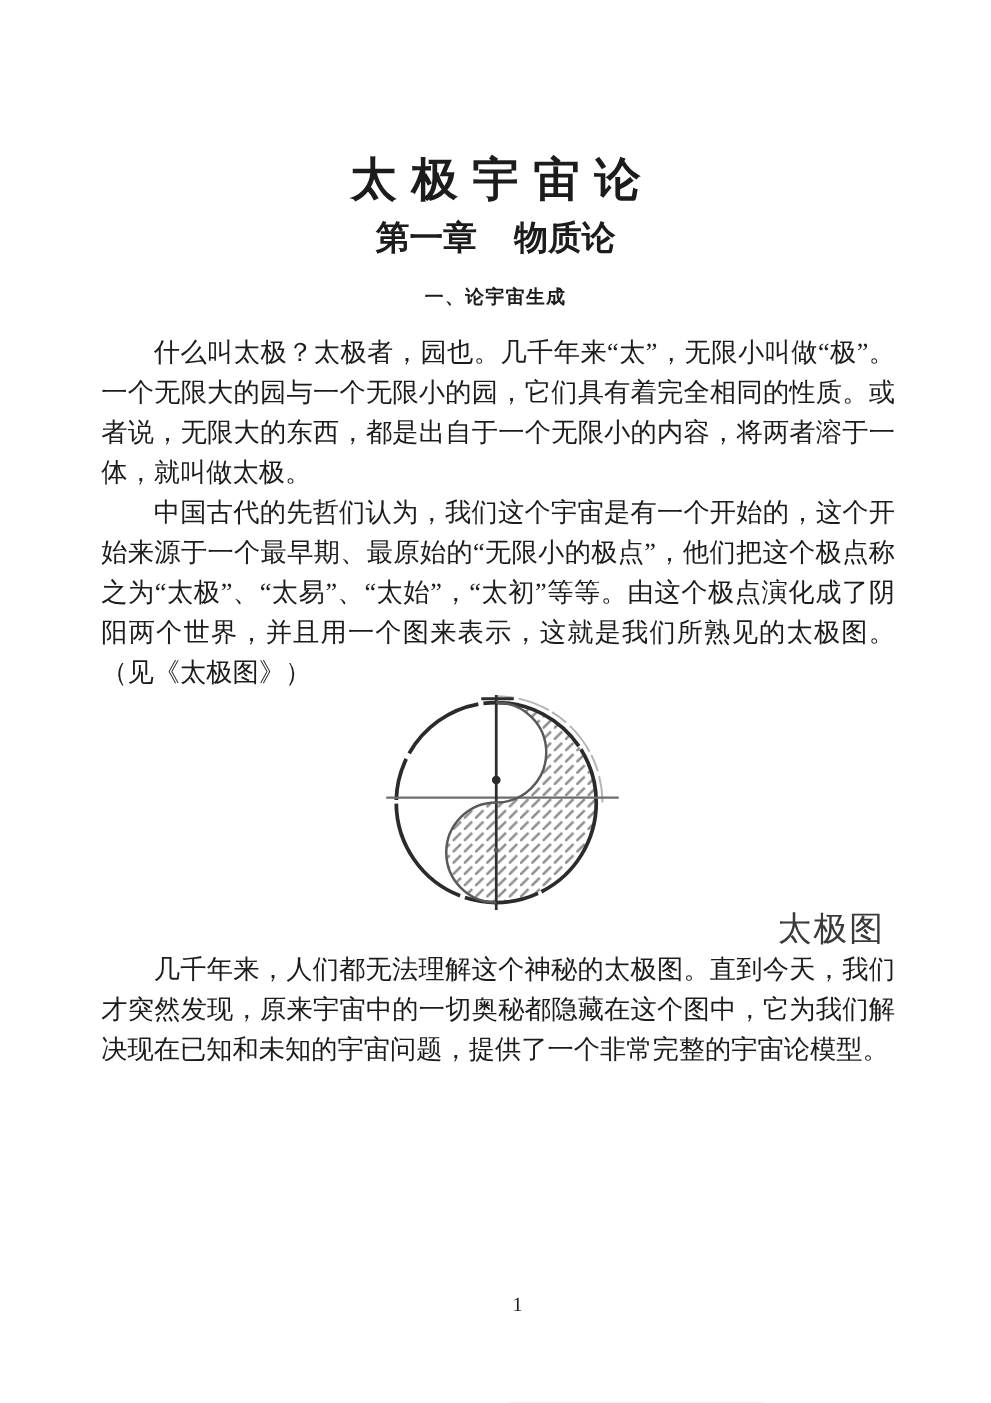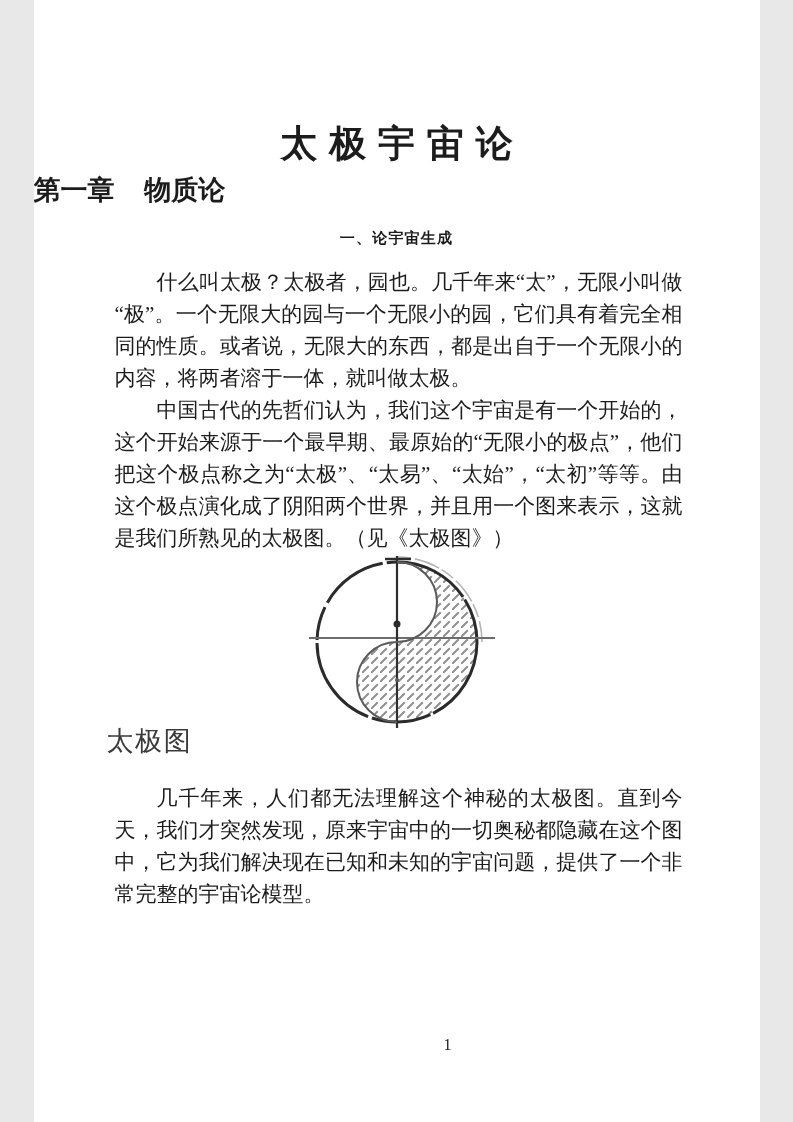--- a/index.html
+++ b/index.html
@@ -1,37 +1,37 @@
 <!DOCTYPE html>
 <html lang="zh"><head>
 <meta charset="utf-8">
 <style>
   html,body{margin:0;padding:0;background:#e8e8e8;}
   .page{
     position:relative;
-    width:726px;height:1122px;
+    width:793px;height:1122px;
     margin:0 auto;
     background:#ffffff;
     color:#1c1c1c;
     font-family:"Liberation Serif","DejaVu Serif",serif;
     overflow:hidden;
   }
   .page-title{
     margin:124px 0 0 0;
     text-align:center;
     font-family:"Liberation Sans","DejaVu Sans",sans-serif;
     font-weight:bold;
     font-size:37px;
     line-height:40px;
     letter-spacing:0.32em;
     padding-left:0.32em; 
   }
   .chapter-heading{
     margin:11px 0 0 0;
-    text-align:left;
+    text-align:center;
     font-family:"Liberation Sans","DejaVu Sans",sans-serif;
     font-weight:bold;
     font-size:27px;
     line-height:30px;
   }
   .chapter-heading .chapter-label{margin-right:1.1em;}
   .section-heading{
     margin:20px 0 0 0;
     text-align:center;
     font-family:"Liberation Sans","DejaVu Sans",sans-serif;
@@ -44,23 +44,22 @@
     margin:16px 77px 0 81px;
     font-size:21px;
     line-height:32px;
     text-align:justify;
   }
   .body-text p{
     margin:0;
     text-indent:2em;
   }
   .taiji-figure{
-    text-align:left;
-    margin:2px 0 24px 0;
-    font-family:Liberation Mono, monospace;
+    text-align:right;
+    margin:2px 0 1px 0;
   }
   .taiji-figure svg{display:block;margin:0 auto;}
   .figure-caption{
     font-size:27px;
     line-height:30px;
     color:#3a3a3a;
     letter-spacing:0.06em;
     transform:translateX(-8px);
   }
   .page-number{

